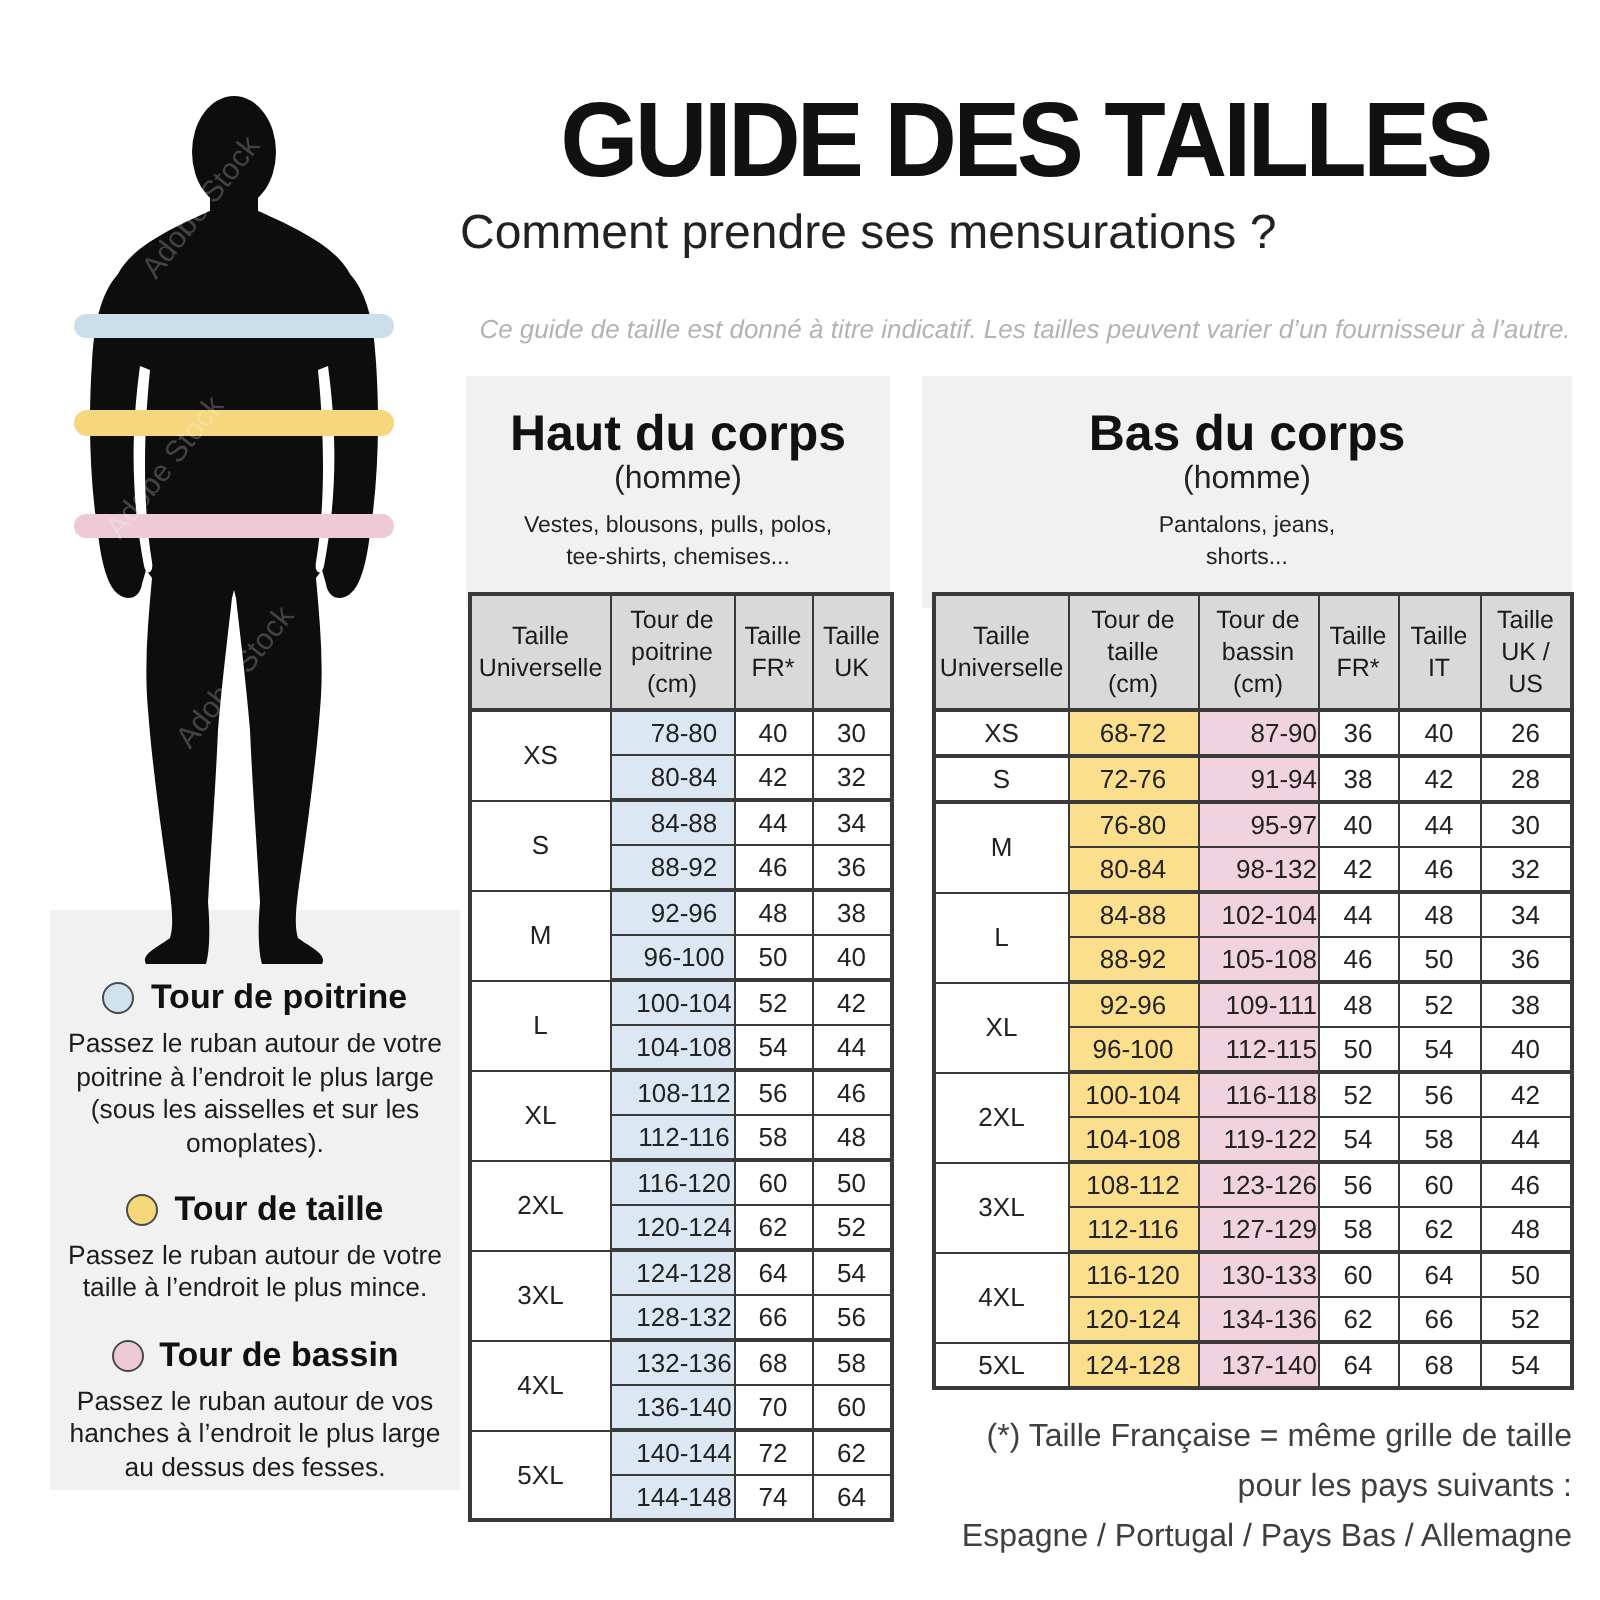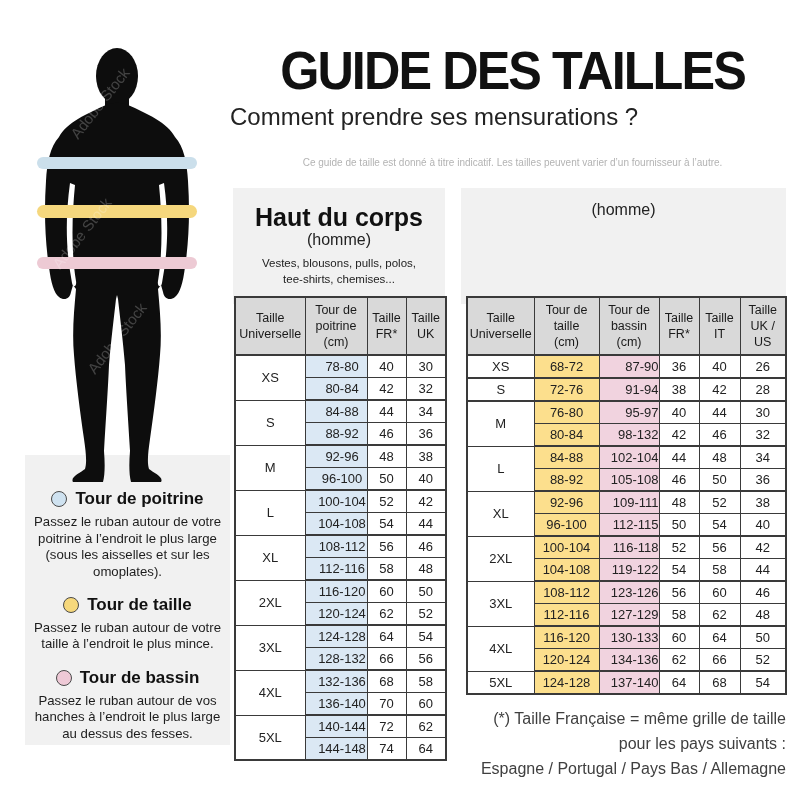--- a/index.html
+++ b/index.html
@@ -21,21 +21,21 @@
   #legend-item-2{margin-top:14px;}
   #legend-item-3{margin-top:15px;}
 
   
   .main-title{position:absolute;left:230px;top:40px;width:565px;text-align:center;
       font-size:53px;font-weight:900;letter-spacing:-2px;color:#111;
       transform:scaleX(0.95);transform-origin:center;white-space:nowrap;}
   .subtitle{position:absolute;left:230px;top:103px;width:565px;
       font-size:24px;font-weight:400;color:#222;}
   .disclaimer{position:absolute;left:230px;top:157px;width:565px;text-align:center;
-      font-size:10px;color:#b3b3b3;}
+      font-size:13px;color:#b3b3b3;font-style:italic;}
 
   
   .section-panel{position:absolute;top:188px;background:var(--panel-bg);
       box-sizing:border-box;text-align:center;padding-top:12px;height:116px;}
   #upper-panel{left:233px;width:212px;}
   #lower-panel{left:461px;width:325px;}
   .section-title{font-size:25px;font-weight:bold;color:#111;line-height:1.05;margin-top:4px;}
   .section-subtitle{font-size:16px;color:#222;margin-top:1px;}
   .section-desc{font-size:11.5px;color:#222;margin-top:7px;line-height:1.35;white-space:pre-line;}
 
@@ -270,21 +270,24 @@
           <tr class="group-end">
             <td class="cell-blue">144-148</td>
             <td>74</td>
             <td>64</td>
           </tr>
         </tbody>
       </table>
     </div>
 
   <div class="section-panel" id="lower-panel">
+    <div class="section-title">Bas du corps</div>
     <div class="section-subtitle">(homme)</div>
+    <div class="section-desc">Pantalons, jeans,
+shorts...</div>
   </div>
   <div class="table-mount" id="lower-table">
       <table>
         <colgroup>
           <col style="width: 67px;">
           <col style="width: 65px;">
           <col style="width: 60px;">
           <col style="width: 40px;">
           <col style="width: 41px;">
           <col style="width: 46px;">

